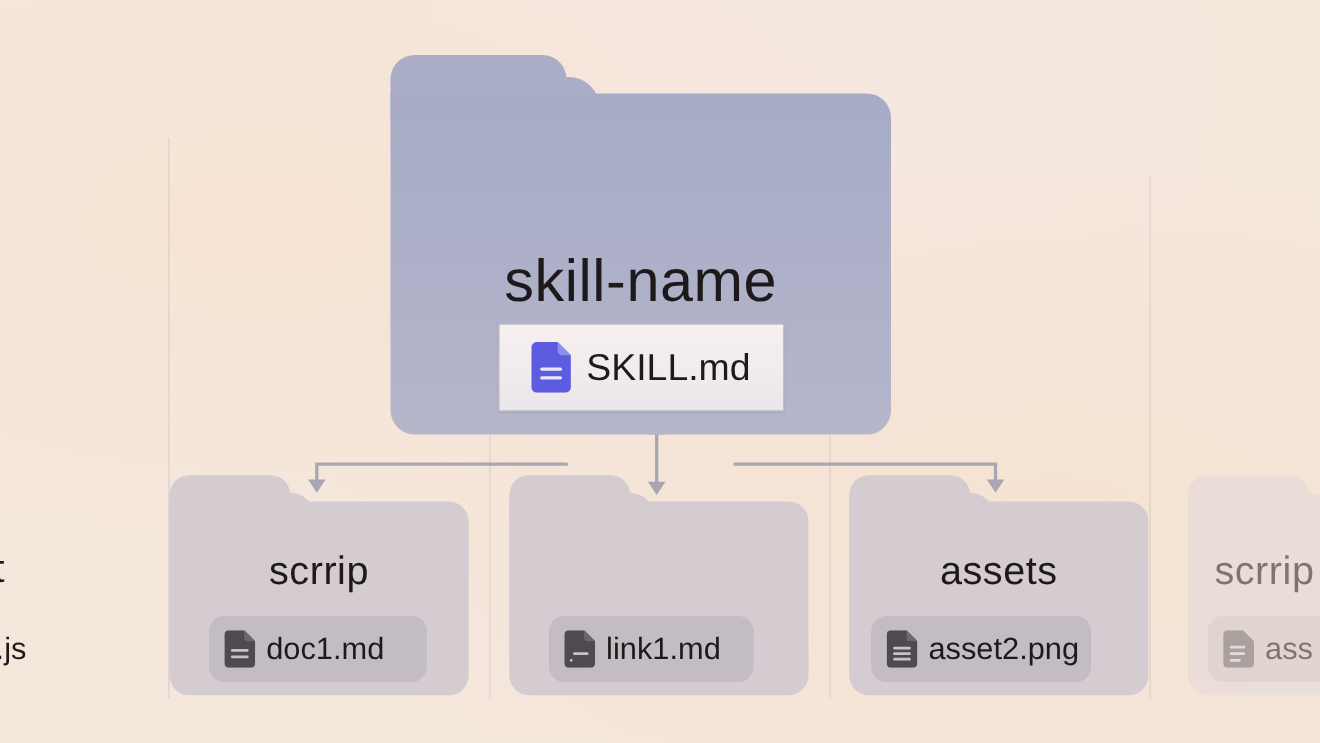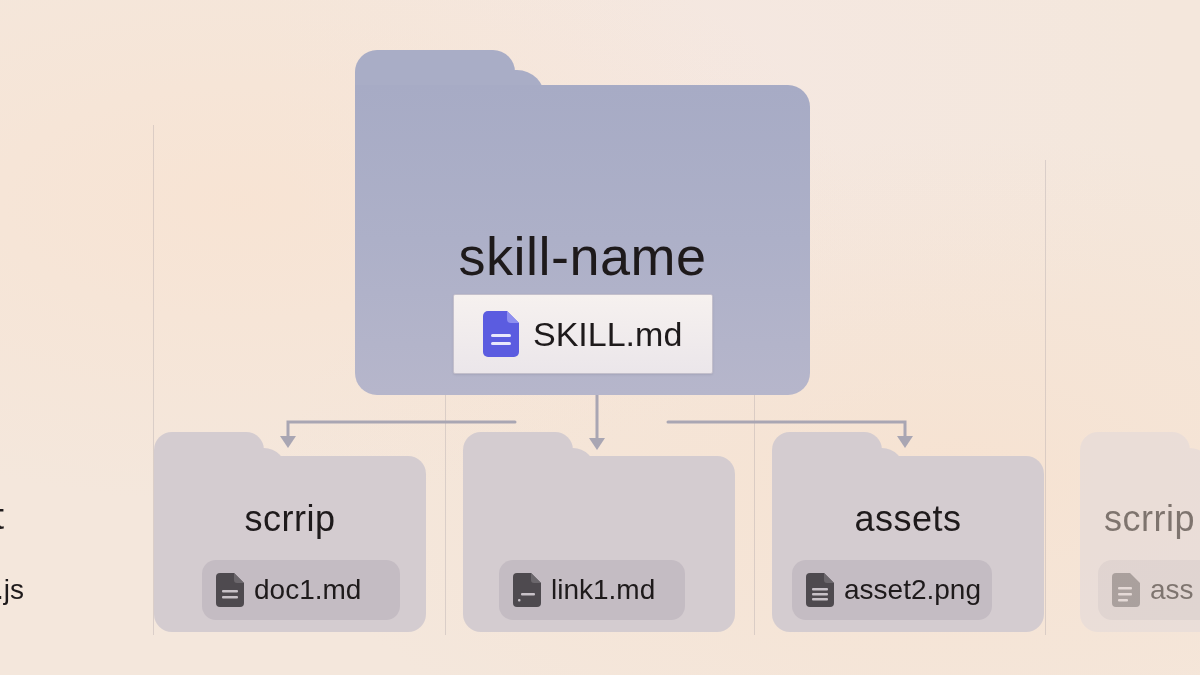--- a/index.html
+++ b/index.html
@@ -71,21 +71,21 @@
     top: 128px; height: 60px; background: #c4bcc3; border-radius: 14px;
     padding-left: 14px; gap: 10px;
   }
   .sub .file-chip .label { font-size: 28px; }
 
   #folder-scripts { left: 154px; top: 432px; width: 272px; height: 200px; }
   #folder-references { left: 463px; top: 432px; width: 272px; height: 200px; }
   #folder-assets { left: 772px; top: 432px; width: 272px; height: 200px; }
   #folder-partial-right { left: 1080px; top: 432px; width: 272px; height: 200px; opacity: 0.55; }
 
-  #folder-scripts .file-chip { left: 48px; width: 198px; text-align: right; }
+  #folder-scripts .file-chip { left: 36px; width: 198px; text-align: right; }
   #folder-references .file-chip { left: 36px; width: 186px; }
   #folder-assets .file-chip { left: 20px; width: 200px; }
   #folder-partial-right .file-chip { left: 18px; width: 240px; }
   #folder-partial-right .name { text-align: left; left: 24px; }
   #folder-partial-right .tab,
   #folder-partial-right .tab-notch,
   #folder-partial-right .body { background: #e2d9da; }
 
   .partial-left-name { position: absolute; left: -6px; top: 496px; font-size: 36px; color: #1e1a1b; }
   .partial-left-file { position: absolute; left: -4px; top: 574px; font-size: 28px; color: #1e1a1b; }

